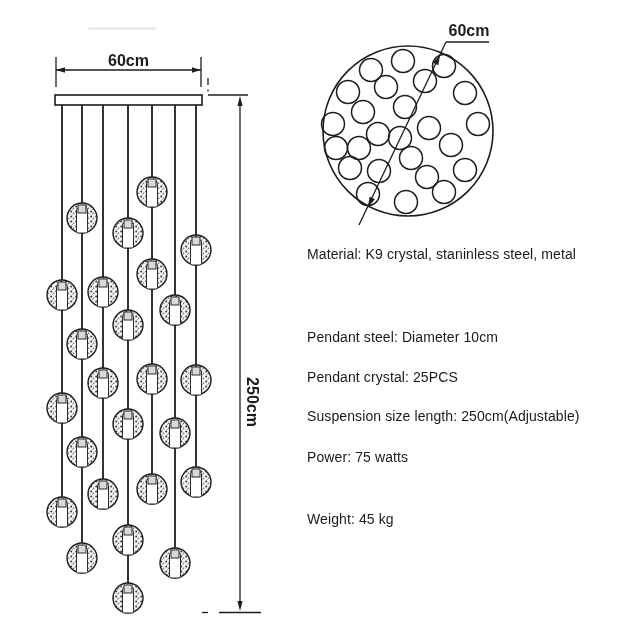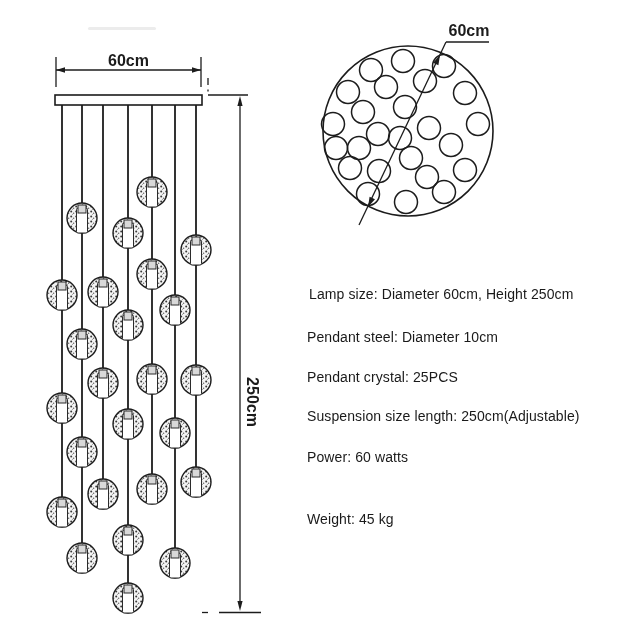--- a/index.html
+++ b/index.html
@@ -217,19 +217,19 @@
       </g>
     <g stroke="#1c1c1c" stroke-width="1.3">
       <line x1="359" y1="225" x2="446" y2="42"></line>
       <line x1="446" y1="42" x2="489" y2="42"></line>
     </g>
     <polygon fill="#1c1c1c" points="440,55 438.4,65.3 433,62.7"></polygon>
     <polygon fill="#1c1c1c" points="368,207 375,199.3 369.6,196.7"></polygon>
     <text class="dim-label" x="469" y="36" text-anchor="middle">60cm</text>
   </svg>
 
-  <div class="spec-line" style="top:285px;left:309px">Lamp size: Diameter 60cm, Height 250cm</div>
+  <div class="spec-line" style="top:245px">Material: K9 crystal, staninless steel, metal</div>
   <div class="spec-line" style="top:328px">Pendant steel: Diameter 10cm</div>
   <div class="spec-line" style="top:368px">Pendant crystal: 25PCS</div>
   <div class="spec-line" style="top:407px">Suspension size length: 250cm(Adjustable)</div>
-  <div class="spec-line" style="top:448px">Power: 60 watts</div>
+  <div class="spec-line" style="top:448px">Power: 75 watts</div>
   <div class="spec-line" style="top:510px">Weight: 45 kg</div>
 </div>
 
 </body></html>

